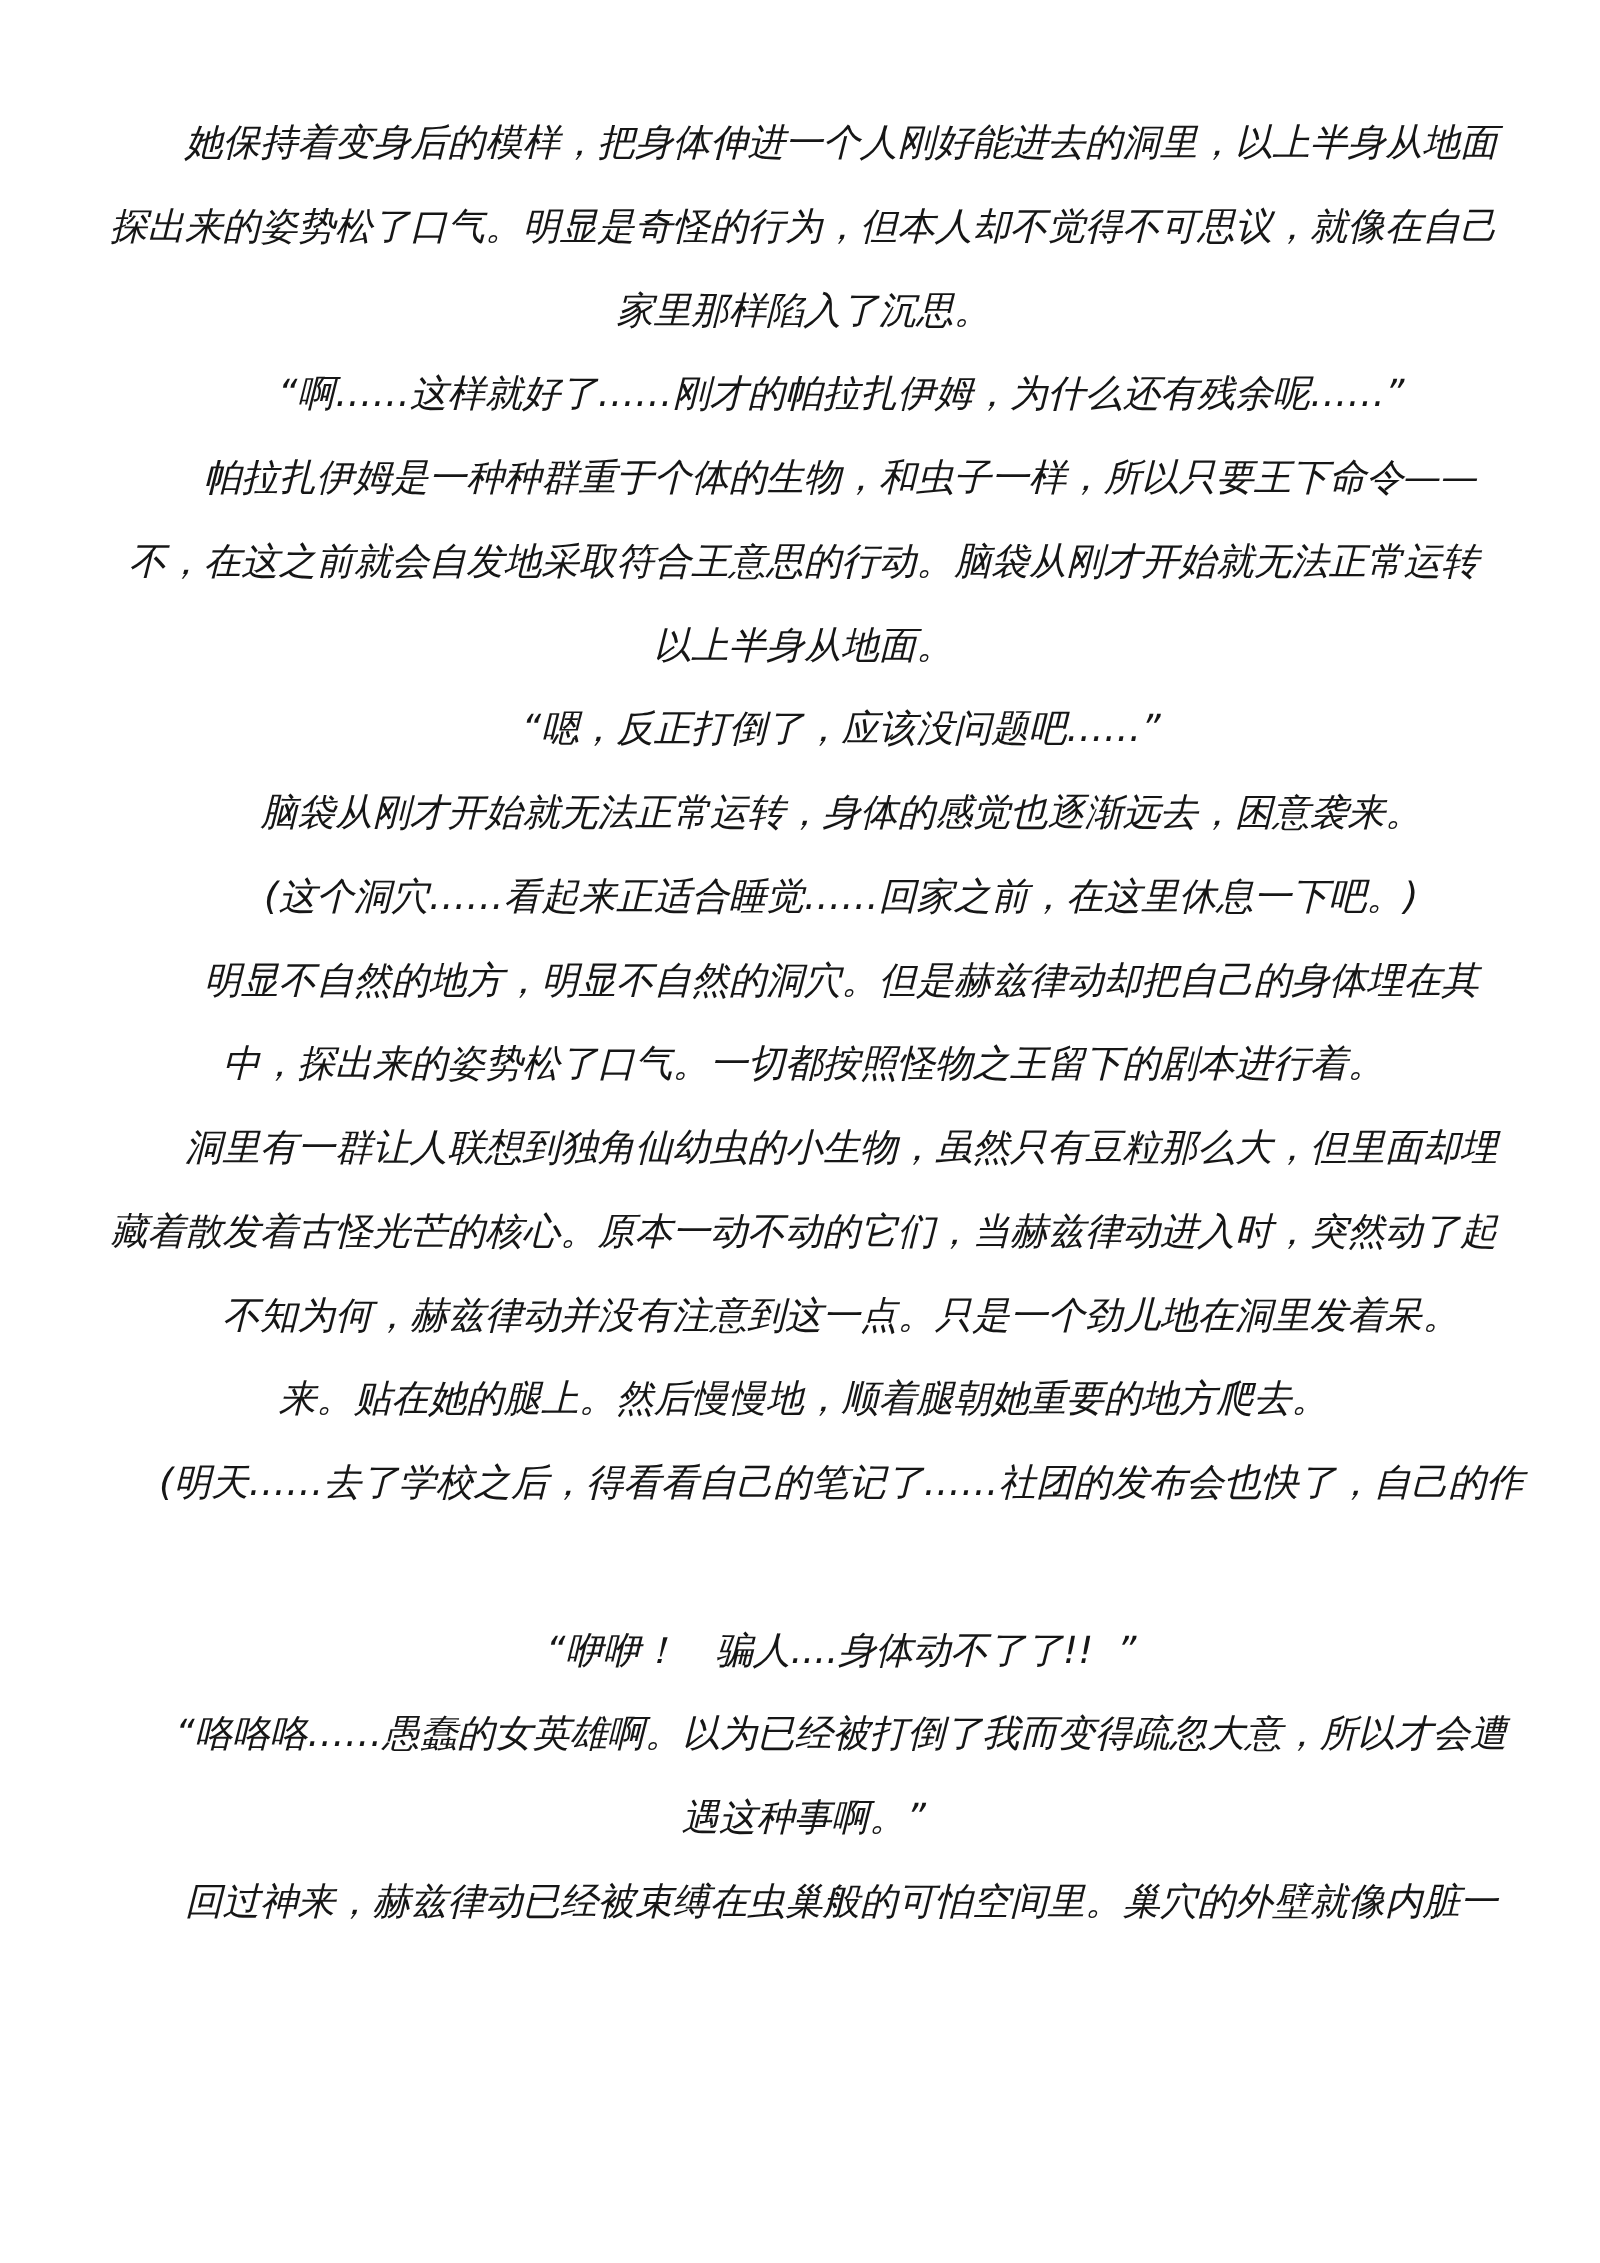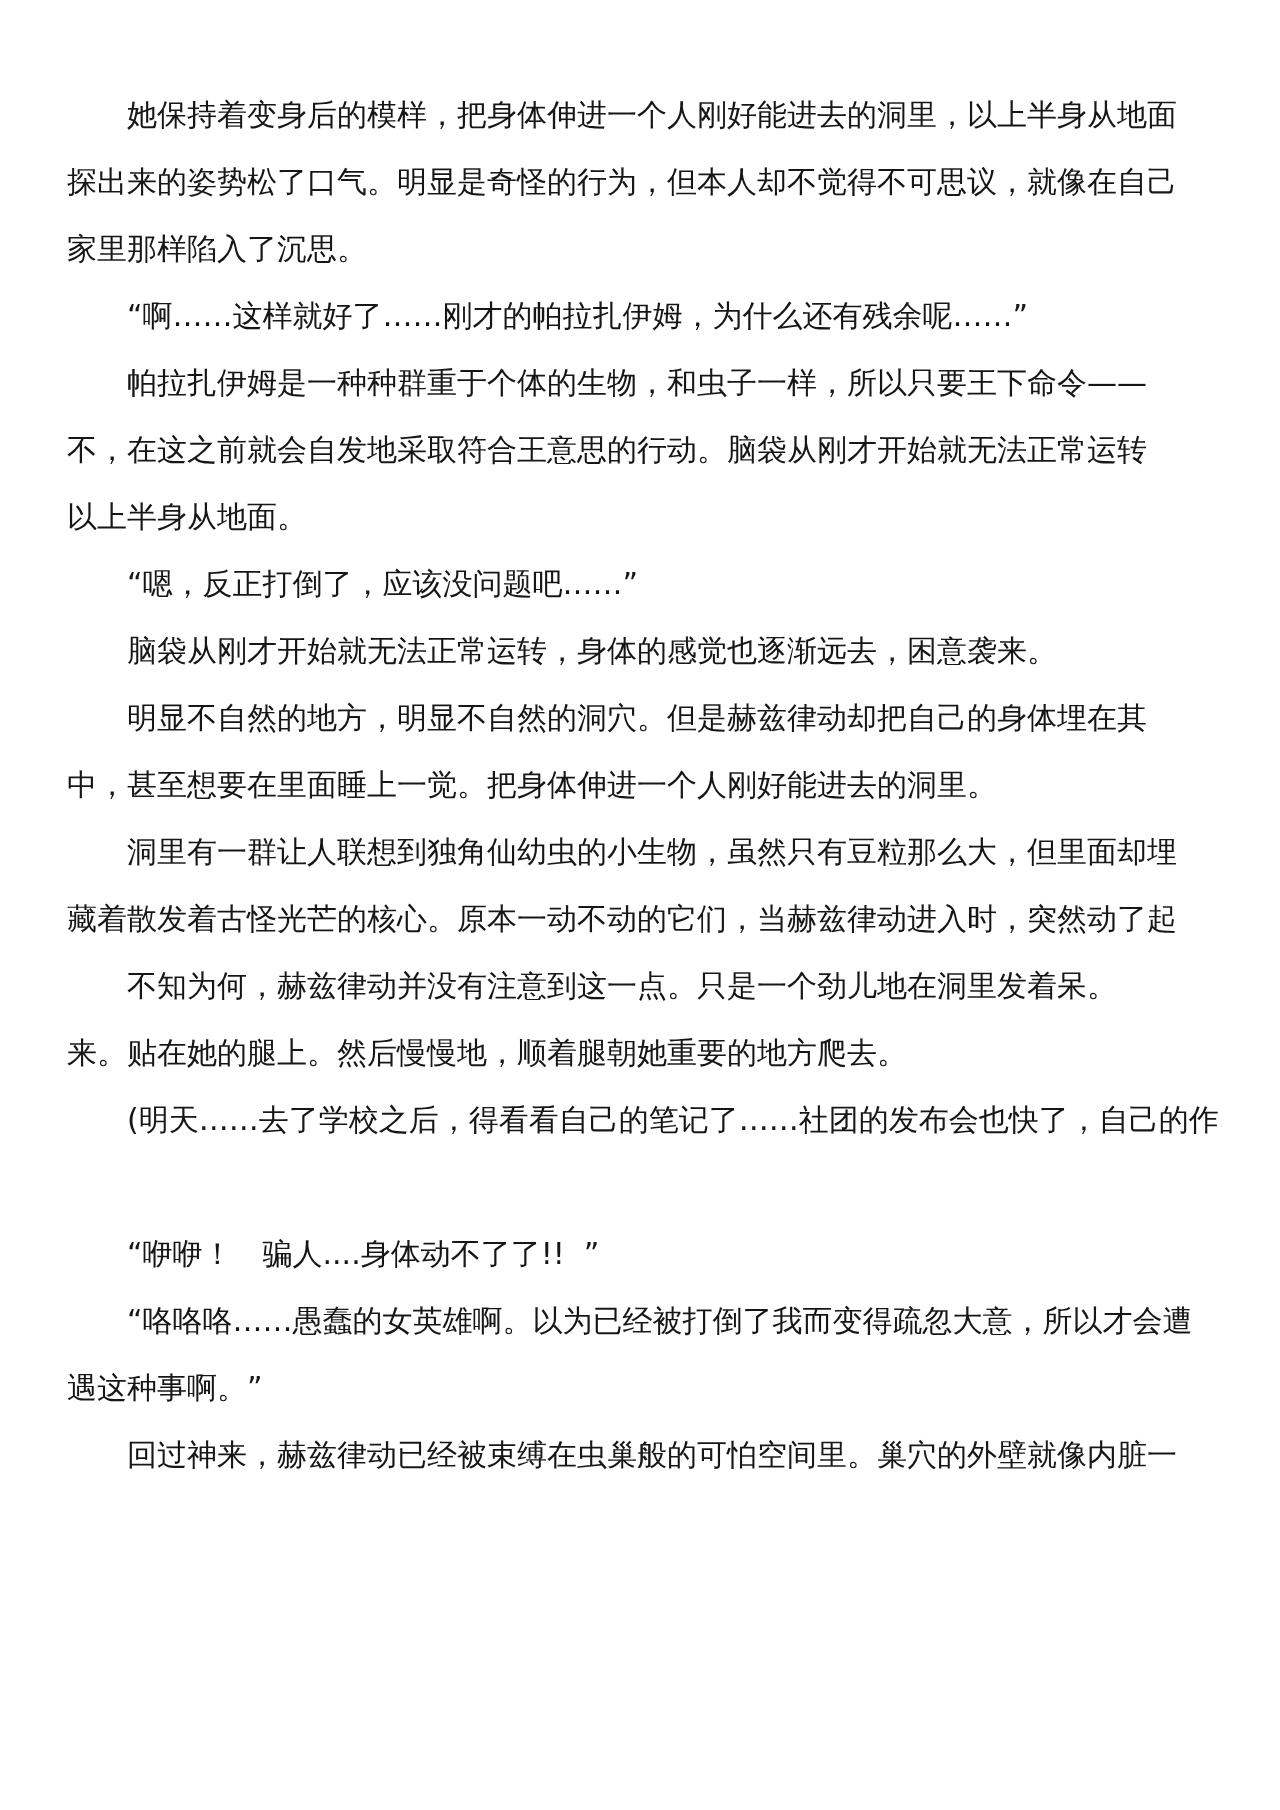--- a/index.html
+++ b/index.html
@@ -28,42 +28,44 @@
     top: 81px;
     width: 1152px;
     color: #161616;
     font-size: 30px;
     line-height: 67px;
     letter-spacing: 0px;
   }
   .line {
     height: 67px;
     white-space: pre;
-    text-align: left;
+    text-align: center;
+    font-style: italic;
   }
   .line.indent {
     text-indent: 60px;
   }
 </style>
 </head>
 <body>
 
 <div class="page">
   <div class="text-block">
       <div class="line indent">她保持着变身后的模样，把身体伸进一个人刚好能进去的洞里，以上半身从地面</div>
       <div class="line">探出来的姿势松了口气。明显是奇怪的行为，但本人却不觉得不可思议，就像在自己</div>
       <div class="line">家里那样陷入了沉思。</div>
       <div class="line indent">“啊……这样就好了……刚才的帕拉扎伊姆，为什么还有残余呢……”</div>
       <div class="line indent">帕拉扎伊姆是一种种群重于个体的生物，和虫子一样，所以只要王下命令——</div>
       <div class="line">不，在这之前就会自发地采取符合王意思的行动。脑袋从刚才开始就无法正常运转</div>
       <div class="line">以上半身从地面。</div>
       <div class="line indent">“嗯，反正打倒了，应该没问题吧……”</div>
       <div class="line indent">脑袋从刚才开始就无法正常运转，身体的感觉也逐渐远去，困意袭来。</div>
+      <div class="line indent">(这个洞穴……看起来正适合睡觉……回家之前，在这里休息一下吧。)</div>
       <div class="line indent">明显不自然的地方，明显不自然的洞穴。但是赫兹律动却把自己的身体埋在其</div>
-      <div class="line">中，甚至想要在里面睡上一觉。把身体伸进一个人刚好能进去的洞里。</div>
+      <div class="line">中，探出来的姿势松了口气。一切都按照怪物之王留下的剧本进行着。</div>
       <div class="line indent">洞里有一群让人联想到独角仙幼虫的小生物，虽然只有豆粒那么大，但里面却埋</div>
       <div class="line">藏着散发着古怪光芒的核心。原本一动不动的它们，当赫兹律动进入时，突然动了起</div>
       <div class="line indent">不知为何，赫兹律动并没有注意到这一点。只是一个劲儿地在洞里发着呆。</div>
       <div class="line">来。贴在她的腿上。然后慢慢地，顺着腿朝她重要的地方爬去。</div>
       <div class="line indent">(明天……去了学校之后，得看看自己的笔记了……社团的发布会也快了，自己的作</div>
       <div class="line">&nbsp;</div>
       <div class="line indent">“咿咿！　骗人....身体动不了了!!  ”</div>
       <div class="line indent">“咯咯咯……愚蠢的女英雄啊。以为已经被打倒了我而变得疏忽大意，所以才会遭</div>
       <div class="line">遇这种事啊。”</div>
       <div class="line indent">回过神来，赫兹律动已经被束缚在虫巢般的可怕空间里。巢穴的外壁就像内脏一</div>

